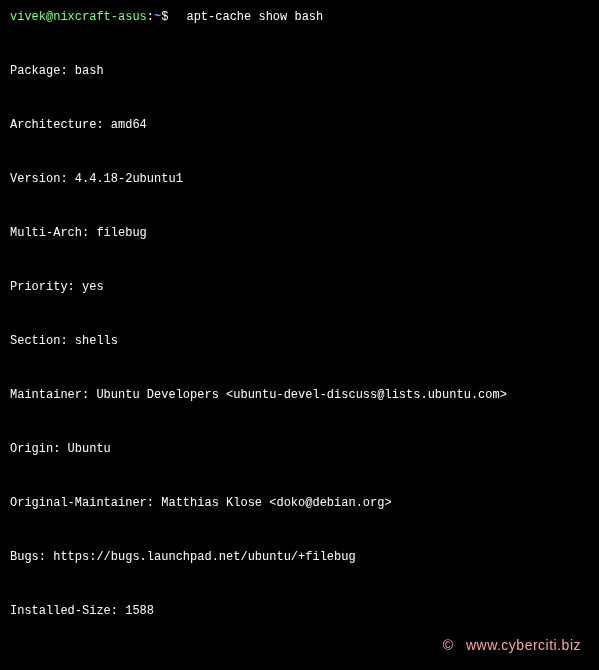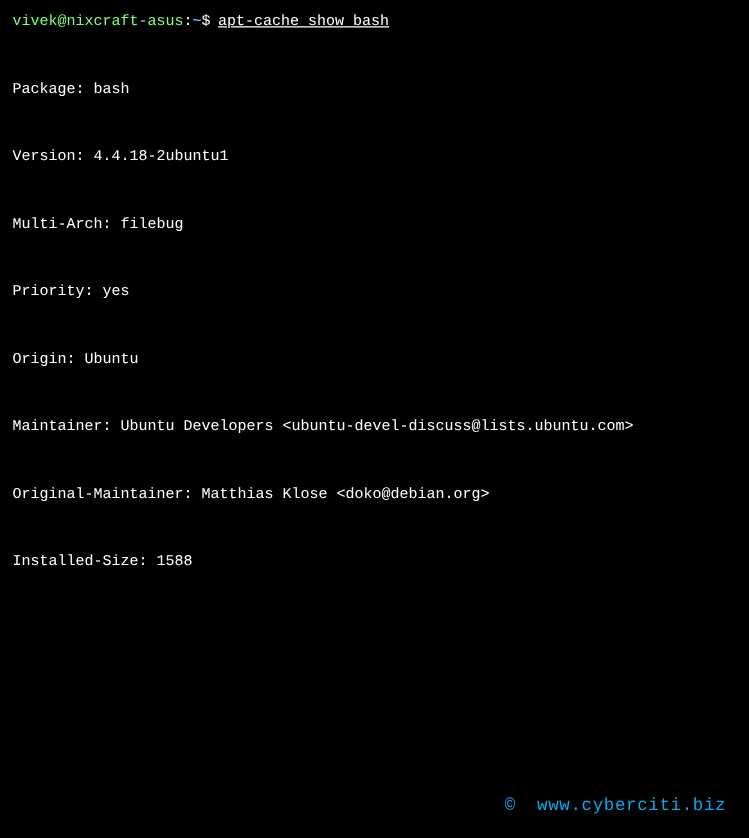--- a/index.html
+++ b/index.html
@@ -33,35 +33,34 @@
     }
     .tilde {
       color: #6ca0ff;
       font-weight: bold;
     }
     .dollar {
       color: #fff;
     }
     .command {
       color: #fff;
-      margin-left: 6px;
-      text-decoration: underline;
+      margin-left: 18px;
     }
     .output {
       color: #fff;
       white-space: pre-wrap;
       word-break: break-all;
     }
     .watermark {
       position: absolute;
       bottom: 14px;
       right: 18px;
-      color: #0ea5e9;
+      color: #fca5a5;
       font-size: 14px;
-      font-family: Liberation Mono, monospace;
+      font-family: Liberation Sans, sans-serif;
       letter-spacing: 0.5px;
     }
     .watermark .copy {
       margin-right: 8px;
     }
     .pkg-field {
       white-space: pre-wrap;
       word-break: break-all;
       font-family: Liberation Mono, monospace;
     }
@@ -72,26 +71,29 @@
 <div class="prompt-line">
   <span class="user-host">vivek@nixcraft-asus</span>
     <span class="colon">:</span>
     <span class="tilde">~</span>
     <span class="dollar">$</span>
   <span class="command">apt-cache show bash</span>
 </div>
 
 <div class="output">
   <div class="pkg-field">Package: bash</div>
+  <div class="pkg-field">Architecture: amd64</div>
   <div class="pkg-field">Version: 4.4.18-2ubuntu1</div>
   <div class="pkg-field">Multi-Arch: filebug</div>
   <div class="pkg-field">Priority: yes</div>
+  <div class="pkg-field">Section: shells</div>
+  <div class="pkg-field">Maintainer: Ubuntu Developers &lt;ubuntu-devel-discuss@lists.ubuntu.com&gt;</div>
   <div class="pkg-field">Origin: Ubuntu</div>
-  <div class="pkg-field">Maintainer: Ubuntu Developers &lt;ubuntu-devel-discuss@lists.ubuntu.com&gt;</div>
   <div class="pkg-field">Original-Maintainer: Matthias Klose &lt;doko@debian.org&gt;</div>
+  <div class="pkg-field">Bugs: https://bugs.launchpad.net/ubuntu/+filebug</div>
   <div class="pkg-field">Installed-Size: 1588</div>
   
   
   
   
   
   
   
   
   

